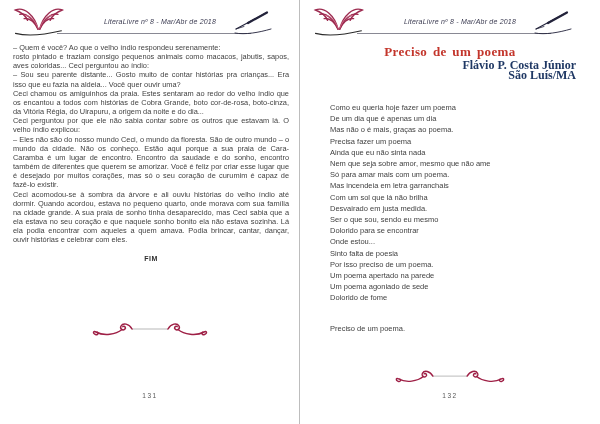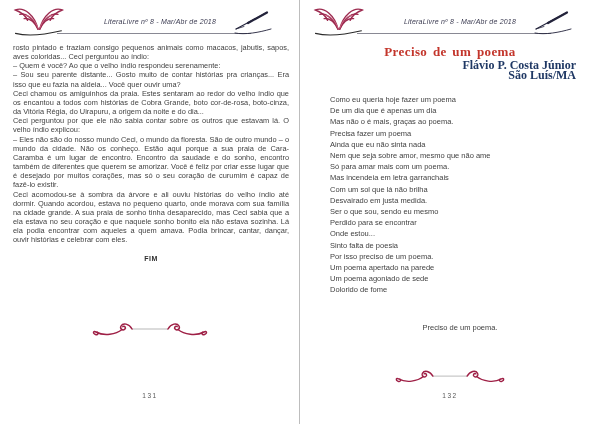--- a/index.html
+++ b/index.html
@@ -26,23 +26,23 @@
   .fim { text-align:center; font-weight:bold; font-size:7px; letter-spacing:.4px;
          color:#2e2e2e; margin-top:10px; }
 
   
   .poem-title { position:absolute; left:0; right:0; top:44px; text-align:center;
                 font-family:"Liberation Serif", serif; font-weight:bold; font-size:13px;
                 color:#c3352b; letter-spacing:.4px; word-spacing:2px; }
   .poem-author { position:absolute; right:24px; top:61px; text-align:right;
                  font-family:"Liberation Serif", serif; font-weight:bold; font-size:12px;
                  color:#1f3864; line-height:9.5px; }
-  .poem-body { position:absolute; left:30px; top:94px; right:10px;
+  .poem-body { position:absolute; left:30px; top:102px; right:10px;
                font-size:7.5px; line-height:11.2px; color:#3f3f3f; }
-  .poem-body .closing { margin-top:26px;text-align:center; }
+  .poem-body .closing { margin-top:19px; }
 
   
   .flourish-a { position:absolute; left:50%; transform:translateX(-50%); top:320px;
                 width:124px; height:22px; }
   .flourish-b { position:absolute; left:50%; transform:translateX(-50%); top:367px;
                 width:118px; height:22px; }
   .pagenum { position:absolute; left:0; right:0; top:392px; text-align:center;
              font-size:6.5px; color:#555; letter-spacing:1.5px; }
 </style>
 </head>
@@ -78,22 +78,22 @@
         <g stroke="#23233b" fill="none" stroke-linecap="round">
           <path d="M4,21 L34,5" stroke-width="1.1"></path>
           <path d="M16,15 L35,4.5" stroke-width="2.2"></path>
           <path d="M4,21 L12,18.5" stroke-width="0.8"></path>
           <path d="M3,25 C13,27 27,24.5 39,21" stroke-width="0.9"></path>
         </g>
       </svg>
     </span>
 
     <div class="story">
+      <p>– Quem é você? Ao que o velho índio respondeu serenamente:</p>
       <p>rosto pintado e traziam consigo pequenos animais como macacos, jabutis, sapos, aves coloridas... Ceci perguntou ao índio:</p>
-      <p>– Quem é você? Ao que o velho índio respondeu serenamente:</p>
       <p>– Sou seu parente distante... Gosto muito de contar histórias pra crianças... Era isso que eu fazia na aldeia... Você quer ouvir uma?</p>
       <p>Ceci chamou os amiguinhos da praia. Estes sentaram ao redor do velho índio que os encantou a todos com histórias de Cobra Grande, boto cor-de-rosa, boto-cinza, da Vitória Régia, do Uirapuru, a origem da noite e do dia...</p>
       <p>Ceci perguntou por que ele não sabia contar sobre os outros que estavam lá. O velho índio explicou:</p>
       <p>– Eles não são do nosso mundo Ceci, o mundo da floresta. São de outro mundo – o mundo da cidade. Não os conheço. Estão aqui porque a sua praia de Cara-Caramba é um lugar de encontro. Encontro da saudade e do sonho, encontro também de diferentes que querem se amorizar. Você é feliz por criar esse lugar que é desejado por muitos corações, mas só o seu coração de curumim é capaz de fazê-lo existir.</p>
       <p>Ceci acomodou-se à sombra da árvore e ali ouviu histórias do velho índio até dormir. Quando acordou, estava no pequeno quarto, onde morava com sua família na cidade grande. A sua praia de sonho tinha desaparecido, mas Ceci sabia que a ela estava no seu coração e que naquele sonho bonito ela não estava sozinha. Lá ela podia encontrar com aqueles a quem amava. Podia brincar, cantar, dançar, ouvir histórias e celebrar com eles.</p>
       <div class="fim">FIM</div>
     </div>
 
     <span class="flourish-a">
       <svg viewBox="0 0 124 22" width="124" height="22">
@@ -158,21 +158,21 @@
       <div>De um dia que é apenas um dia</div>
       <div>Mas não o é mais, graças ao poema.</div>
       <div>Precisa fazer um poema</div>
       <div>Ainda que eu não sinta nada</div>
       <div>Nem que seja sobre amor, mesmo que não ame</div>
       <div>Só para amar mais com um poema.</div>
       <div>Mas incendeia em letra garranchais</div>
       <div>Com um sol que lá não brilha</div>
       <div>Desvairado em justa medida.</div>
       <div>Ser o que sou, sendo eu mesmo</div>
-      <div>Perdido para se encontrar</div>
+      <div>Dolorido para se encontrar</div>
       <div>Onde estou...</div>
       <div>Sinto falta de poesia</div>
       <div>Por isso preciso de um poema.</div>
       <div>Um poema apertado na parede</div>
       <div>Um poema agoniado de sede</div>
       <div>Dolorido de fome</div>
       <div class="closing">Preciso de um poema.</div>
     </div>
 
     <span class="flourish-b">

